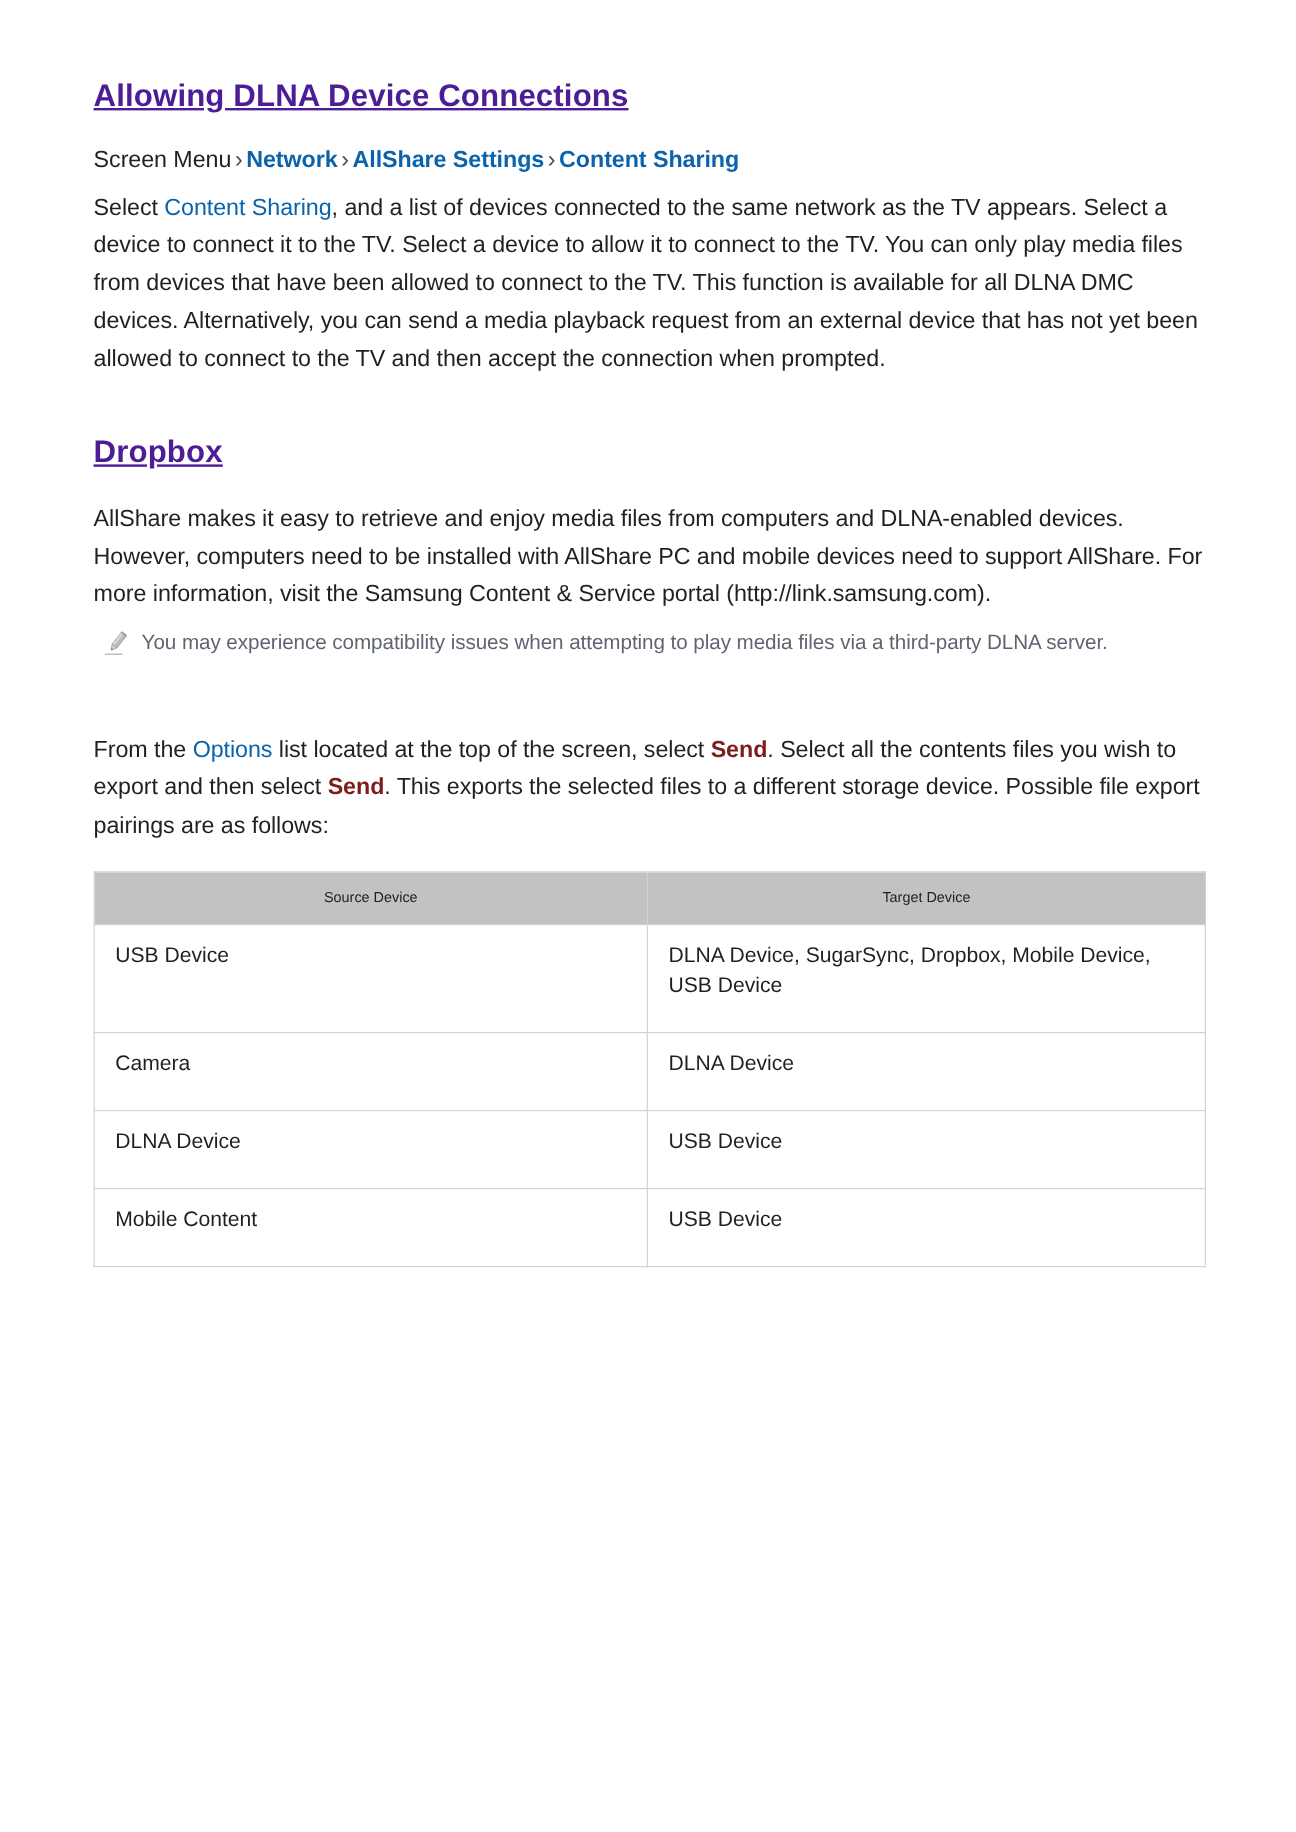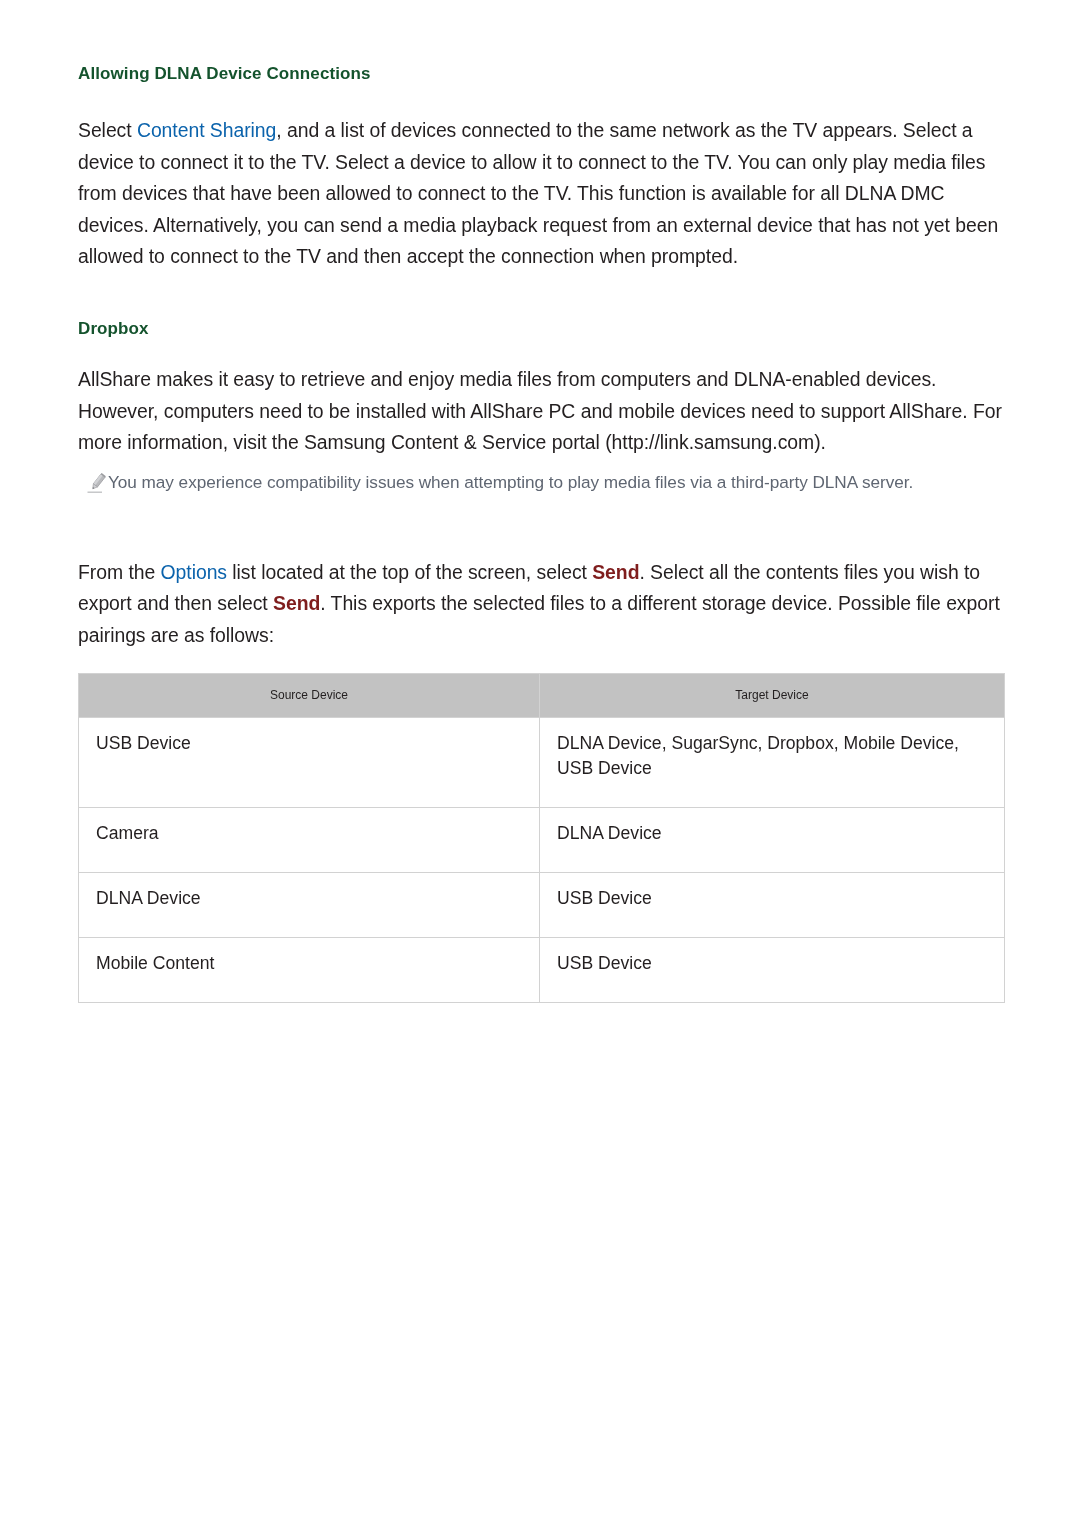--- a/index.html
+++ b/index.html
@@ -23,27 +23,28 @@
   }
   .content {
     position: absolute;
     left: 78px;
     top: 0;
     width: 926px;
   }
 
   
   .h2 {
-    font-size: 17px;
-    font-weight: bold;
-    color: #14532d;
+    font-size: 26px;
+    font-weight: bold;
+    color: #4c1d95;
     letter-spacing: 0.1px;
     margin: 0;
     padding: 0;
     line-height: 1.2;
+    text-decoration: underline;
   }
   .h1 {
     font-size: 31px;
     font-weight: bold;
     color: #6a72c0;
     letter-spacing: 0.1px;
     margin: 0;
     padding: 0;
     line-height: 1.2;
   }
@@ -77,21 +78,21 @@
   }
   .lnk-b {
     color: #7f1d1d;
     font-weight: bold;
   }
 
   
   .note {
     display: flex;
     align-items: flex-start;
-    gap: 0;
+    gap: 10px;
     margin: 0;
     padding-left: 8px;
   }
   .note-icon {
     flex: 0 0 auto;
     width: 22px;
     height: 24px;
     position: relative;
     top: 2px;
   }
@@ -137,20 +138,23 @@
 </head>
 <body>
 
 <div class="page">
   <div class="content">
 
     <div style="height:64px"></div>
     <h2 class="h2">Allowing DLNA Device Connections</h2>
 
     <div style="height:23px"></div>
+    <div class="breadcrumb">
+      <span>Screen Menu</span><span class="bc-sep">›</span><span class="bc-link">Network</span><span class="bc-sep">›</span><span class="bc-link">AllShare Settings</span><span class="bc-sep">›</span><span class="bc-link">Content Sharing</span>
+    </div>
 
     <div style="height:8px"></div>
     <p class="para"><span>Select </span><span class="lnk">Content Sharing</span><span>, and a list of devices connected to the same network as the TV appears. Select a device to connect it to the TV. Select a device to allow it to connect to the TV. You can only play media files from devices that have been allowed to connect to the TV. This function is available for all DLNA DMC devices. Alternatively, you can send a media playback request from an external device that has not yet been allowed to connect to the TV and then accept the connection when prompted.</span></p>
 
     <div style="height:46px"></div>
     <h2 class="h2">Dropbox</h2>
 
     <div style="height:25px"></div>
     <p class="para">AllShare makes it easy to retrieve and enjoy media files from computers and DLNA-enabled devices. However, computers need to be installed with AllShare PC and mobile devices need to support AllShare. For more information, visit the Samsung Content &amp; Service portal (http://link.samsung.com).</p>
 

